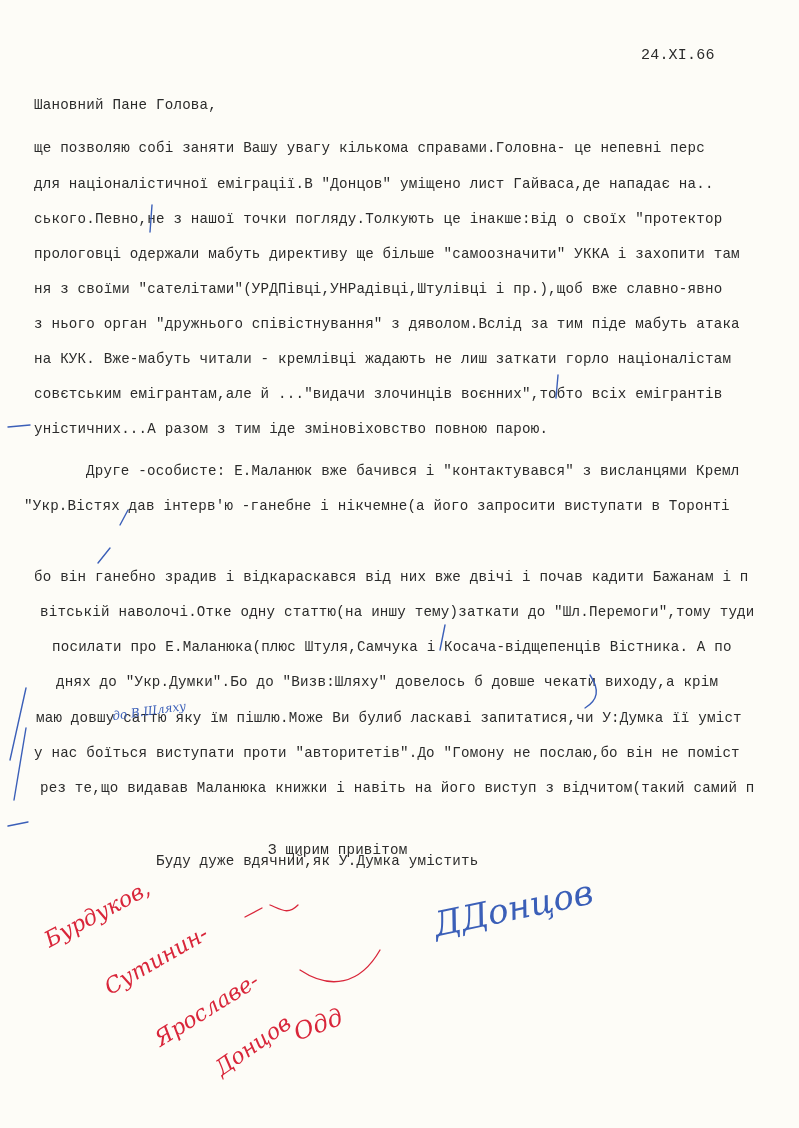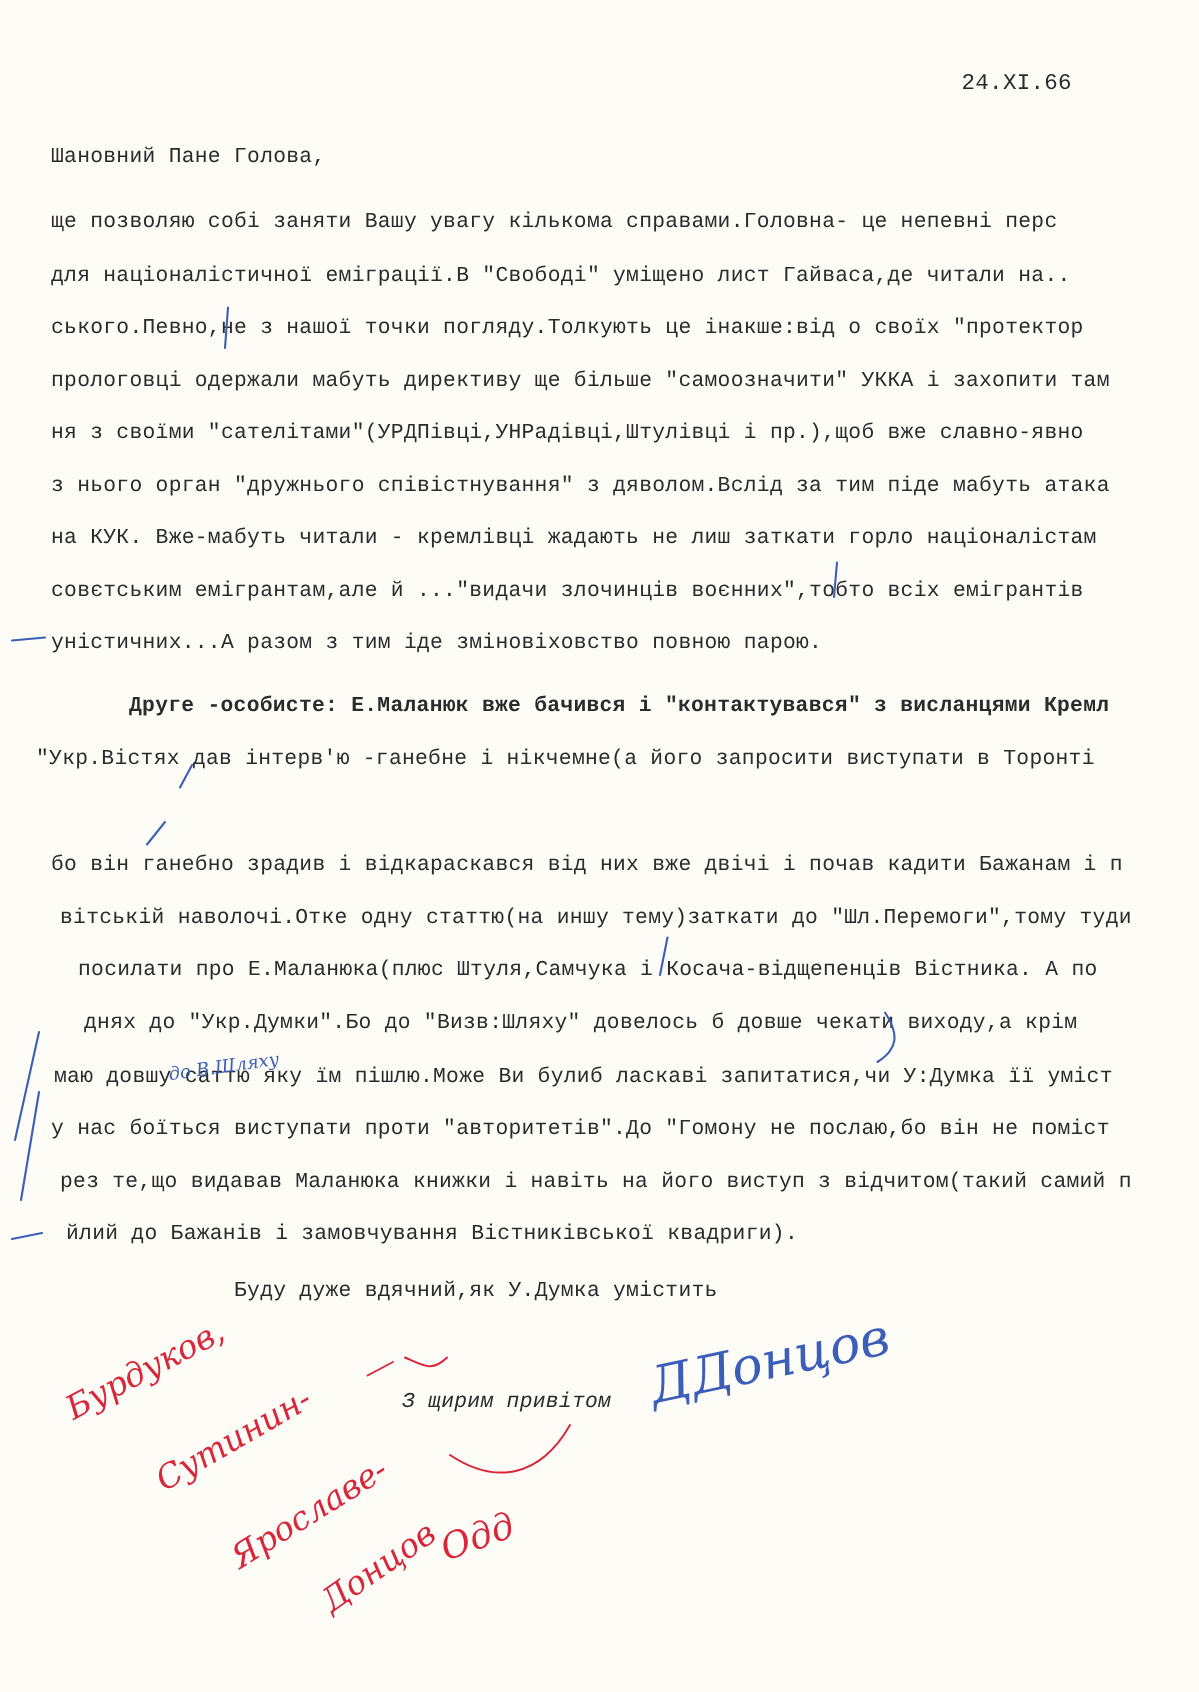--- a/index.html
+++ b/index.html
@@ -26,42 +26,41 @@
 </head>
 <body>
 
 <div class="page">
 
   <div class="line date" style="left:641px; top:47px;">24.XI.66</div>
 
   <div class="line" style="left:34px; top:97px;">Шановний Пане Голова,</div>
 
   <div class="line" style="left:34px; top:140px;">ще позволяю собі заняти Вашу увагу кількома  справами.Головна- це  непевні перс</div>
-  <div class="line" style="left:34px; top:176px;">для націоналістичної еміграції.В "Свободі"  уміщено лист Гайваса,де читали на..</div>
+  <div class="line" style="left:34px; top:176px;">для націоналістичної еміграції.В "Донцов"  уміщено лист Гайваса,де нападає на..</div>
   <div class="line" style="left:34px; top:211px;">ського.Певно,не з нашої точки погляду.Толкують це інакше:від о  своїх "протектор</div>
   <div class="line" style="left:34px; top:246px;">прологовці одержали мабуть директиву ще більше "самоозначити" УККА і захопити там</div>
   <div class="line" style="left:34px; top:281px;">ня з своїми "сателітами"(УРДПівці,УНРадівці,Штулівці і пр.),щоб  вже славно-явно</div>
   <div class="line" style="left:34px; top:316px;">з нього орган "дружнього співістнування" з дяволом.Вслід за тим піде мабуть атака</div>
   <div class="line" style="left:34px; top:351px;">на КУК. Вже-мабуть читали - кремлівці жадають не лиш заткати горло націоналістам</div>
   <div class="line" style="left:34px; top:386px;">совєтським емігрантам,але й ..."видачи злочинців воєнних",тобто всіх емігрантів</div>
   <div class="line" style="left:34px; top:421px;">унiстичних...А разом з тим іде зміновіховство повною парою.</div>
 
-  <div class="line" style="left:86px; top:463px;font-weight:bold;">Друге -особисте: Е.Маланюк вже бачився і "контактувався" з висланцями Кремл</div>
+  <div class="line" style="left:86px; top:463px;">Друге -особисте: Е.Маланюк вже бачився і "контактувався" з висланцями Кремл</div>
   <div class="line" style="left:24px; top:498px;">"Укр.Вістях дав інтерв'ю -ганебне і нікчемне(а його запросити виступати в Торонті</div>
   <div class="line" style="left:34px; top:569px;">бо він ганебно зрадив і відкараскався від них вже двічі і почав кадити Бажанам і п</div>
   <div class="line" style="left:40px; top:604px;">вітській наволочі.Отке одну статтю(на иншу тему)заткати до "Шл.Перемоги",тому  туди</div>
   <div class="line" style="left:52px; top:639px;">посилати про Е.Маланюка(плюс Штуля,Самчука і Косача-відщепенців Вістника. А по</div>
   <div class="line" style="left:56px; top:674px;">днях до "Укр.Думки".Бо до "Визв:Шляху"  довелось б довше чекати виходу,а крім</div>
   <div class="line" style="left:36px; top:710px;">маю довшу саттю яку їм пішлю.Може Ви булиб ласкаві  запитатися,чи У:Думка її уміст</div>
   <div class="line" style="left:34px; top:745px;">у нас боїться виступати проти "авторитетів".До "Гомону не послаю,бо він не поміст</div>
   <div class="line" style="left:40px; top:780px;">рез те,що видавав Маланюка книжки і навіть на його виступ з відчитом(такий самий п</div>
-  <div class="line" style="left:44px; top:815px;">йлий до Бажанів і замовчування Вістниківської квадриги).</div>
 
   <div class="line" style="left:156px; top:853px;">Буду дуже вдячний,як У.Думка умістить</div>
-  <div class="line" style="left:268px; top:927px;font-style:italic;">З щирим привітом</div>
+  <div class="line" style="left:268px; top:842px;">З щирим привітом</div>
 
   <div class="ink-blue" style="left:432px; top:888px; font-size:34px; transform:rotate(-12deg);">ДДонцов</div>
   <div class="ink-blue" style="left:112px; top:704px; font-size:12px; transform:rotate(-8deg);">до В.Шляху</div>
 
   <svg class="scrawl" width="799" height="1128" style="left:0;top:0;">
     <g stroke="#3b5fb8" stroke-width="1.4" fill="none" stroke-linecap="round">
       <path d="M26 688 L10 760"></path>
       <path d="M26 728 L14 800"></path>
       <path d="M8 427 L30 425"></path>
       <path d="M8 826 L28 822"></path>

